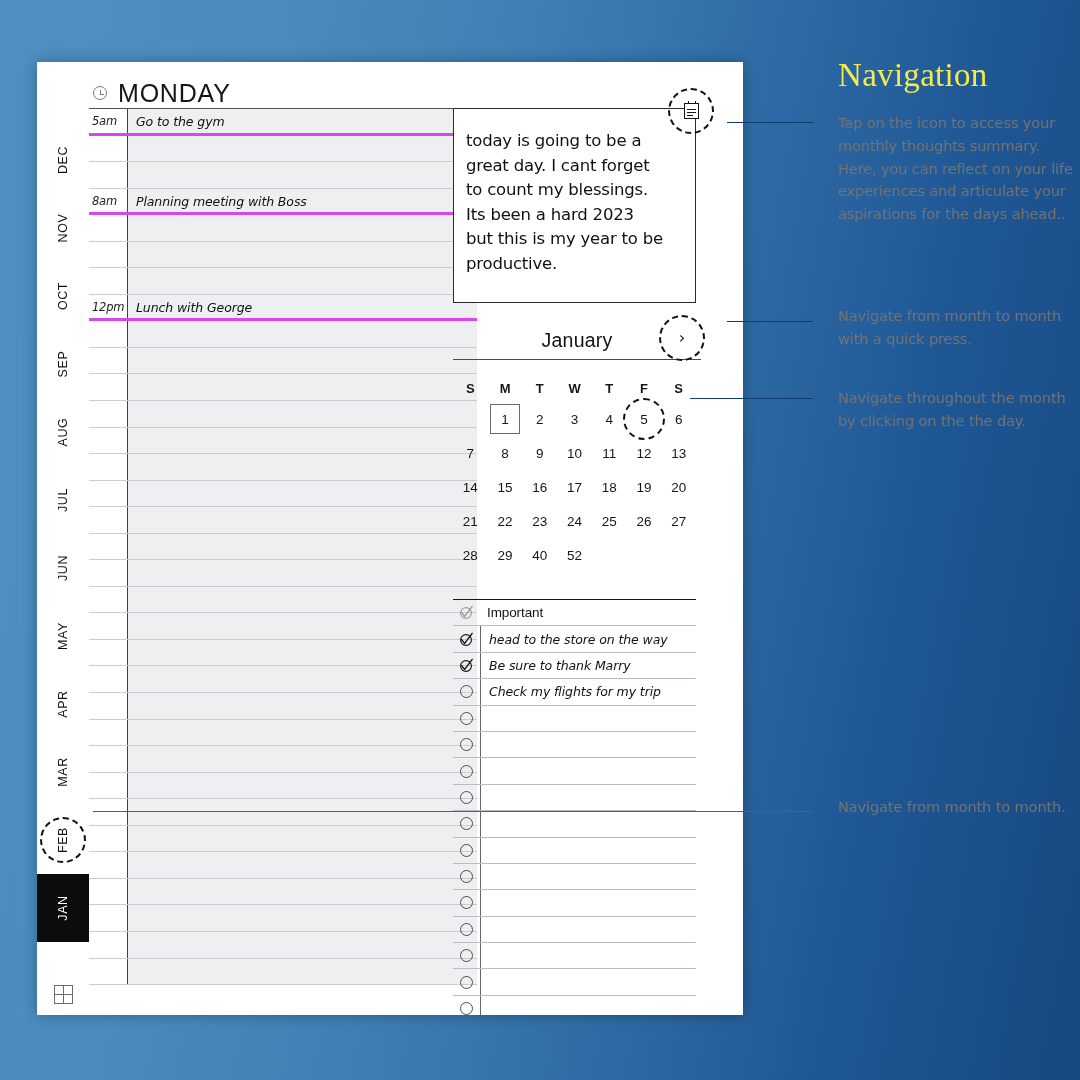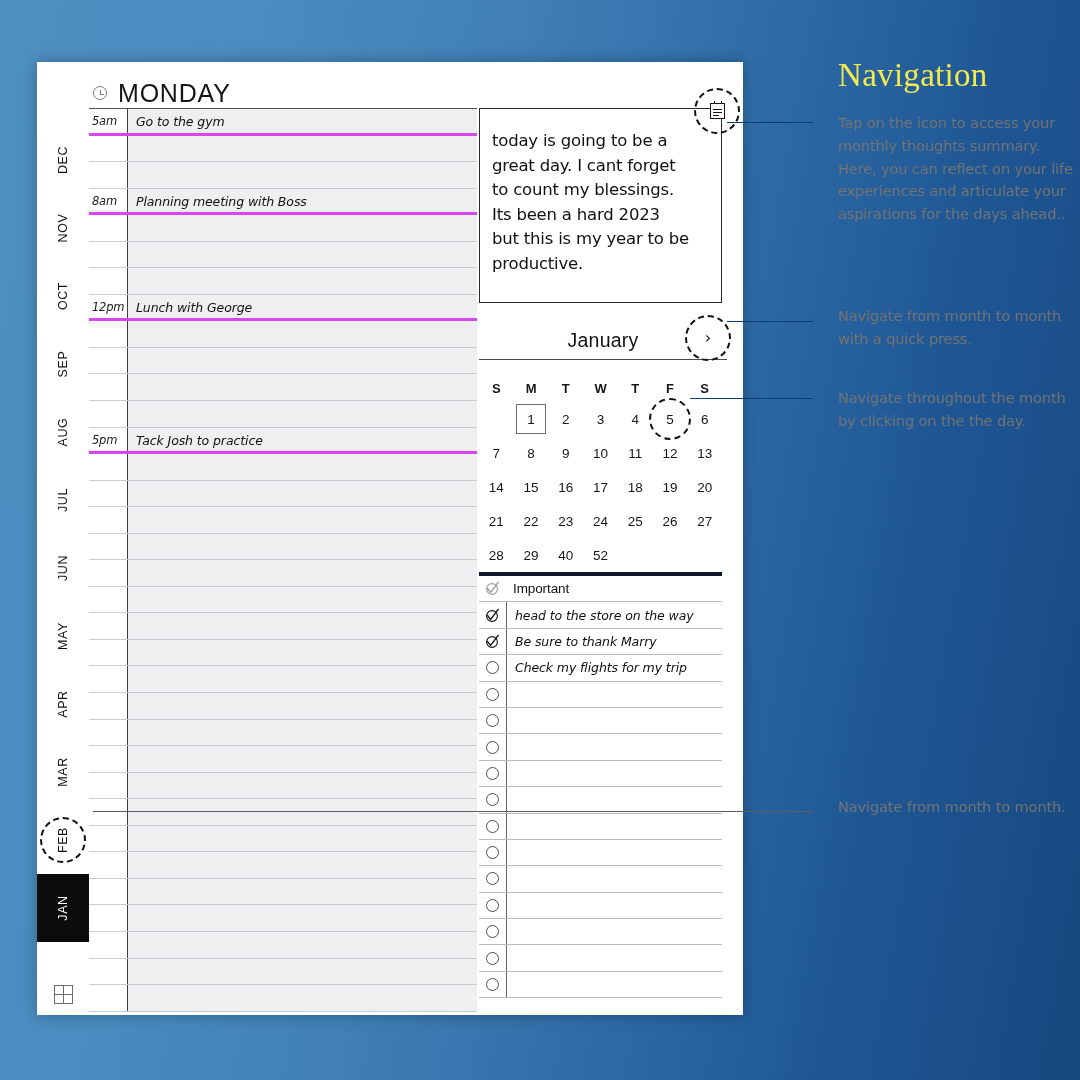--- a/index.html
+++ b/index.html
@@ -176,21 +176,21 @@
     color: #111;
     padding-left: 8px;
     padding-top: 5px;
     box-sizing: border-box;
     letter-spacing: -0.1px;
   }
 
   
   #right-col {
     position: absolute;
-    left: 442px;
+    left: 416px;
     top: 46px;
     width: 248px;
   }
 
   
   #note-card {
     position: relative;
     width: 243px;
     height: 195px;
     border: 1.2px solid #2b2b2b;
@@ -322,22 +322,23 @@
     height: 42px;
     margin-left: -21px;
     margin-top: -21px;
     border: 2.2px dashed #111;
     border-radius: 50%;
     box-sizing: border-box;
   }
 
   
   #tasks {
+    margin-top: 27px;
     width: 243px;
-    border-top: 4px solid #0f172a;
+    border-top: 1px solid #0f172a;
   }
   .task-row {
     display: flex;
     height: 26.4px;
     border-bottom: 1px solid #b9bdc3;
     box-sizing: border-box;
   }
   .task-check {
     width: 27px;
     flex: 0 0 27px;
@@ -516,24 +517,20 @@
         <div class="sched-time"></div>
         <div class="sched-body"></div>
       </div>
       <div class="sched-row">
         <div class="sched-time"></div>
         <div class="sched-body"></div>
       </div>
       <div class="sched-row">
         <div class="sched-time"></div>
         <div class="sched-body"></div>
-      </div>
-      <div class="sched-row hourline">
-        <div class="sched-time">5pm</div>
-        <div class="sched-body">Tack Josh to practice</div>
       </div>
       <div class="sched-row">
         <div class="sched-time"></div>
         <div class="sched-body"></div>
       </div>
       <div class="sched-row">
         <div class="sched-time"></div>
         <div class="sched-body"></div>
       </div>
       <div class="sched-row">

